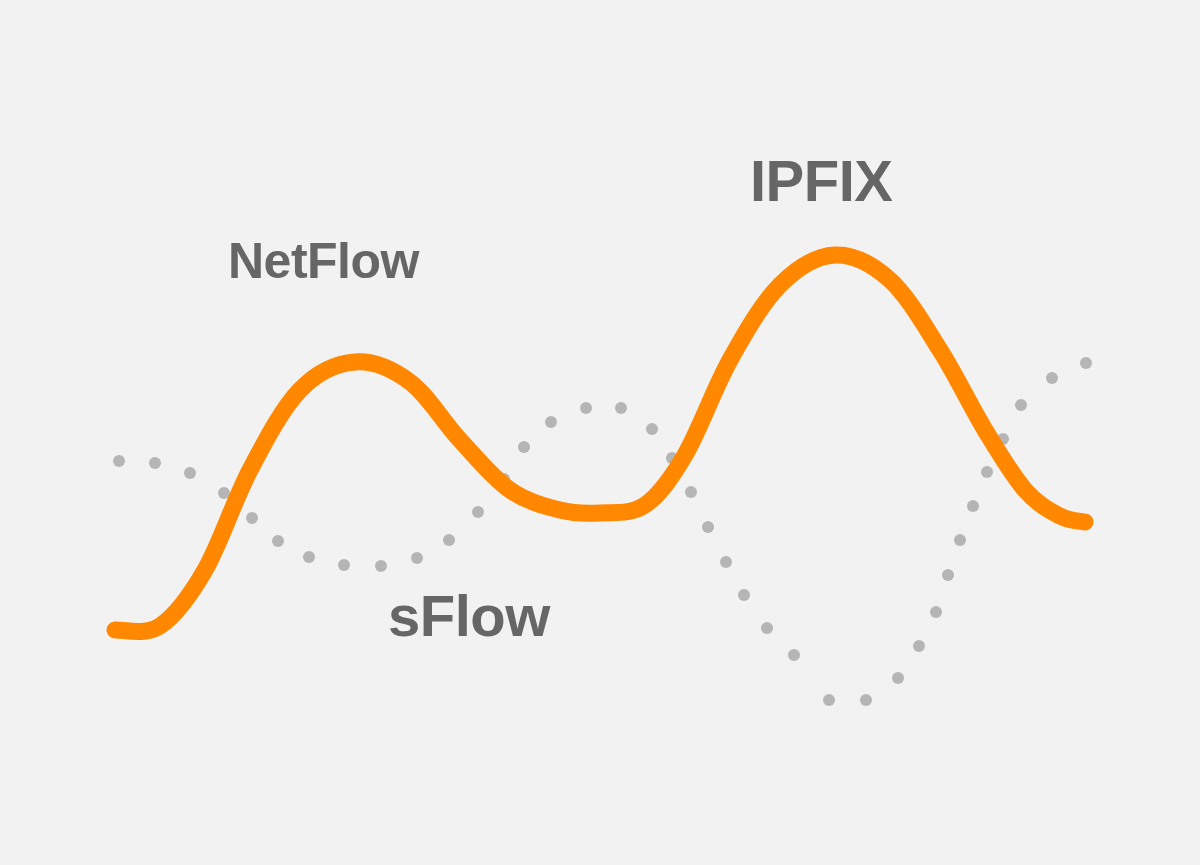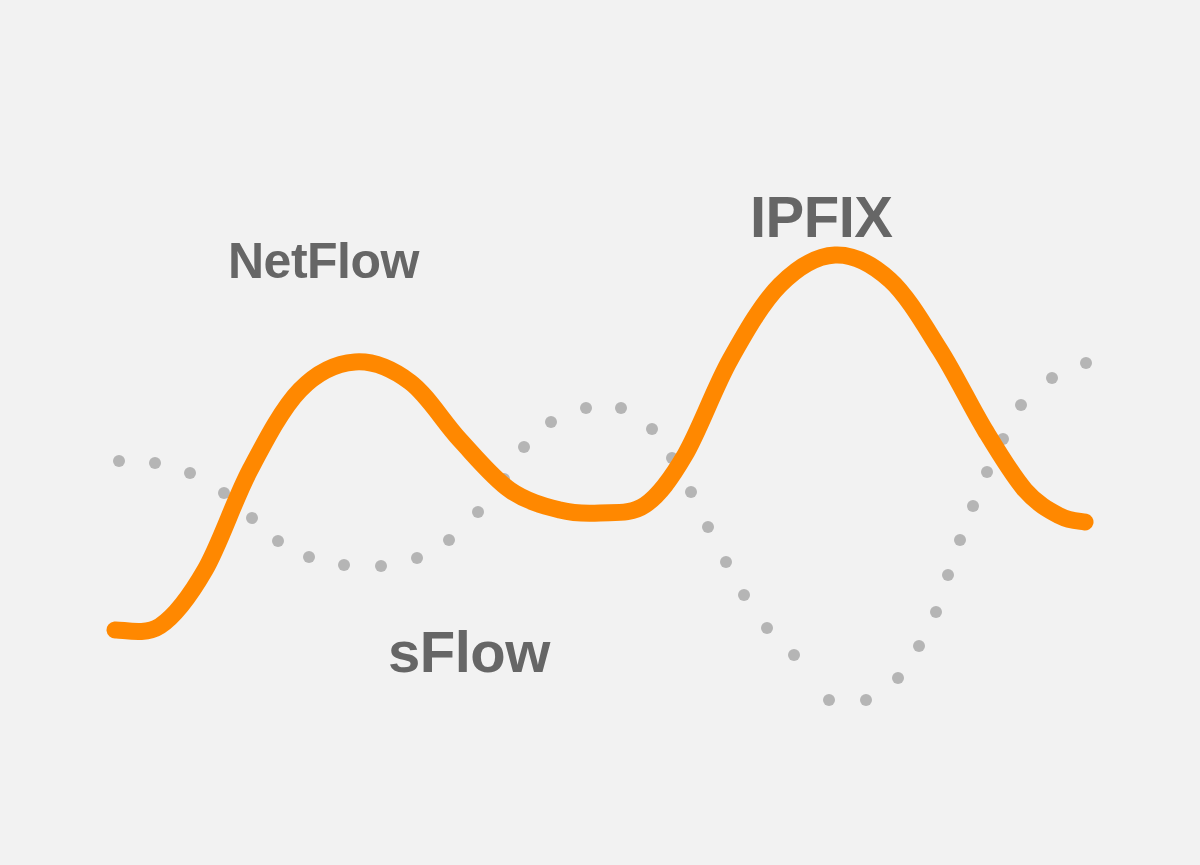--- a/index.html
+++ b/index.html
@@ -32,21 +32,21 @@
     font-family: "Liberation Sans", sans-serif;
     font-weight: bold;
     font-size: 58px;
     line-height: 1;
     letter-spacing: -0.5px;
     color: #666666;
     white-space: nowrap;
     user-select: none;
   }
   #label-netflow { left: 228px; top: 236px; }
-  #label-ipfix   { left: 750px; top: 152px; margin-top: 36px; }
+  #label-ipfix   { left: 750px; top: 152px; }
   #label-sflow   { left: 388px; top: 623px; }
 </style>
 </head>
 <body style="background: rgb(242, 242, 242);">
 
 <div id="figure" style="background: rgb(242, 242, 242);">
 
   <svg id="plot-svg" viewBox="0 0 1200 865" xmlns="http://www.w3.org/2000/svg">
     <rect x="0" y="0" width="1200" height="865" fill="#f2f2f2"></rect>
     <g id="dotted-series-group">
@@ -89,15 +89,15 @@
         <circle cx="1052" cy="378" r="6" fill="#b5b5b5"></circle>
         <circle cx="1086" cy="363" r="6" fill="#b5b5b5"></circle>
       </g>
     <path id="solid-series-path" fill="none" stroke-linecap="round" stroke-linejoin="round" d="M115,630 C122.50,629.33 145.00,636.00 160,626 C175.00,616.00 190.00,596.00 205,570 C220.00,544.00 234.17,500.00 250,470 C265.83,440.00 282.50,408.00 300,390 C317.50,372.00 336.67,363.33 355,362 C373.33,360.67 392.50,369.00 410,382 C427.50,395.00 443.33,422.00 460,440 C476.67,458.00 493.33,478.33 510,490 C526.67,501.67 545.00,506.17 560,510 C575.00,513.83 585.83,513.83 600,513 C614.17,512.17 630.83,514.67 645,505 C659.17,495.33 670.83,479.17 685,455 C699.17,430.83 714.17,388.33 730,360 C745.83,331.67 762.50,302.50 780,285 C797.50,267.50 816.67,255.83 835,255 C853.33,254.17 872.50,264.17 890,280 C907.50,295.83 924.17,325.00 940,350 C955.83,375.00 970.83,406.67 985,430 C999.17,453.33 1012.50,475.67 1025,490 C1037.50,504.33 1050.00,510.67 1060,516 C1070.00,521.33 1080.83,521.00 1085,522" stroke="#ff8800" stroke-width="17"></path>
   </svg>
 
   <div class="series-label" id="label-netflow" style="left: 228px; top: 236px; font-size: 50px; color: rgb(102, 102, 102); font-weight: bold;">NetFlow</div>
 
   <div class="series-label" id="label-ipfix" style="left: 750px; top: 152px; font-size: 58px; color: rgb(102, 102, 102); font-weight: bold;">IPFIX</div>
 
-  <div class="series-label" id="label-sflow" style="left: 388px; top: 623px; font-size: 58px; color: rgb(102, 102, 102); font-weight: bold;">sFlow</div>
+  <div class="series-label" id="label-sflow" style="left: 388px; top: 587px; font-size: 58px; color: rgb(102, 102, 102); font-weight: bold;">sFlow</div>
 
 </div>
 
 </body></html>

